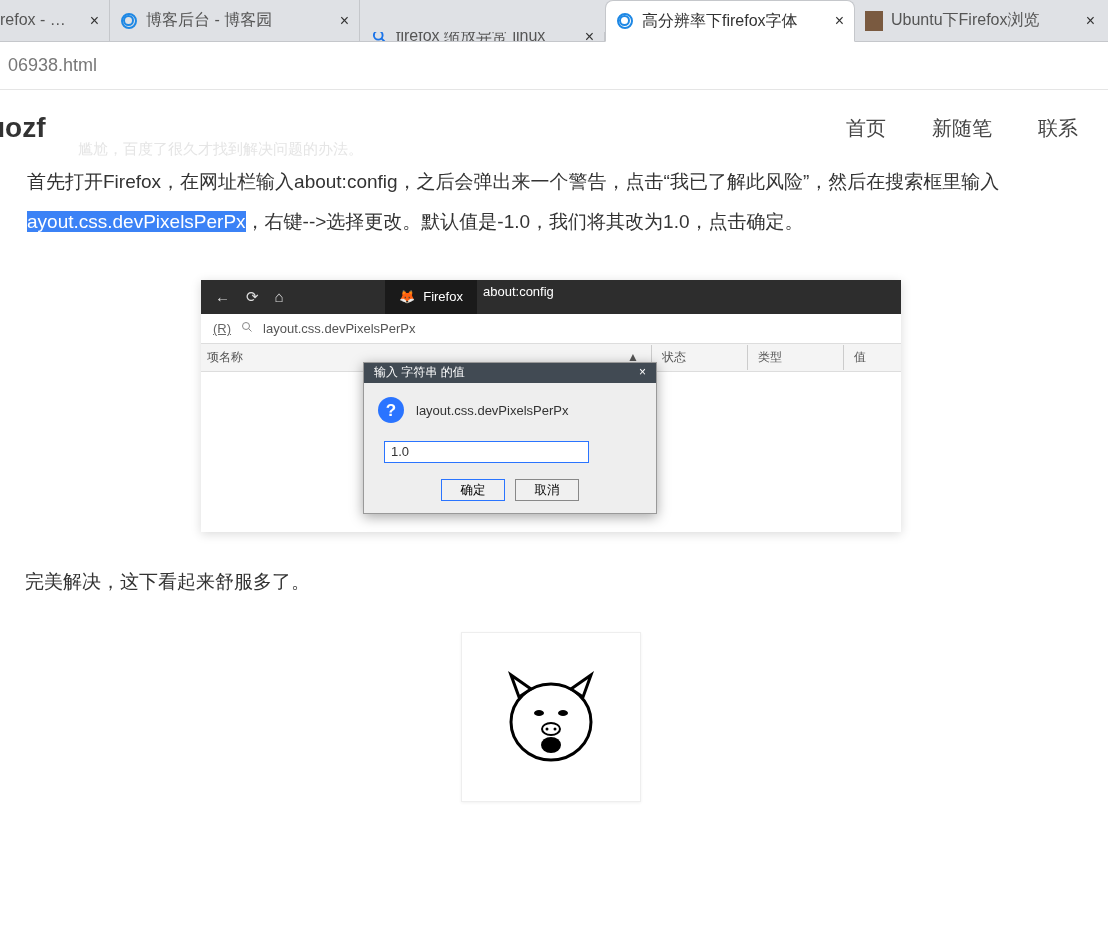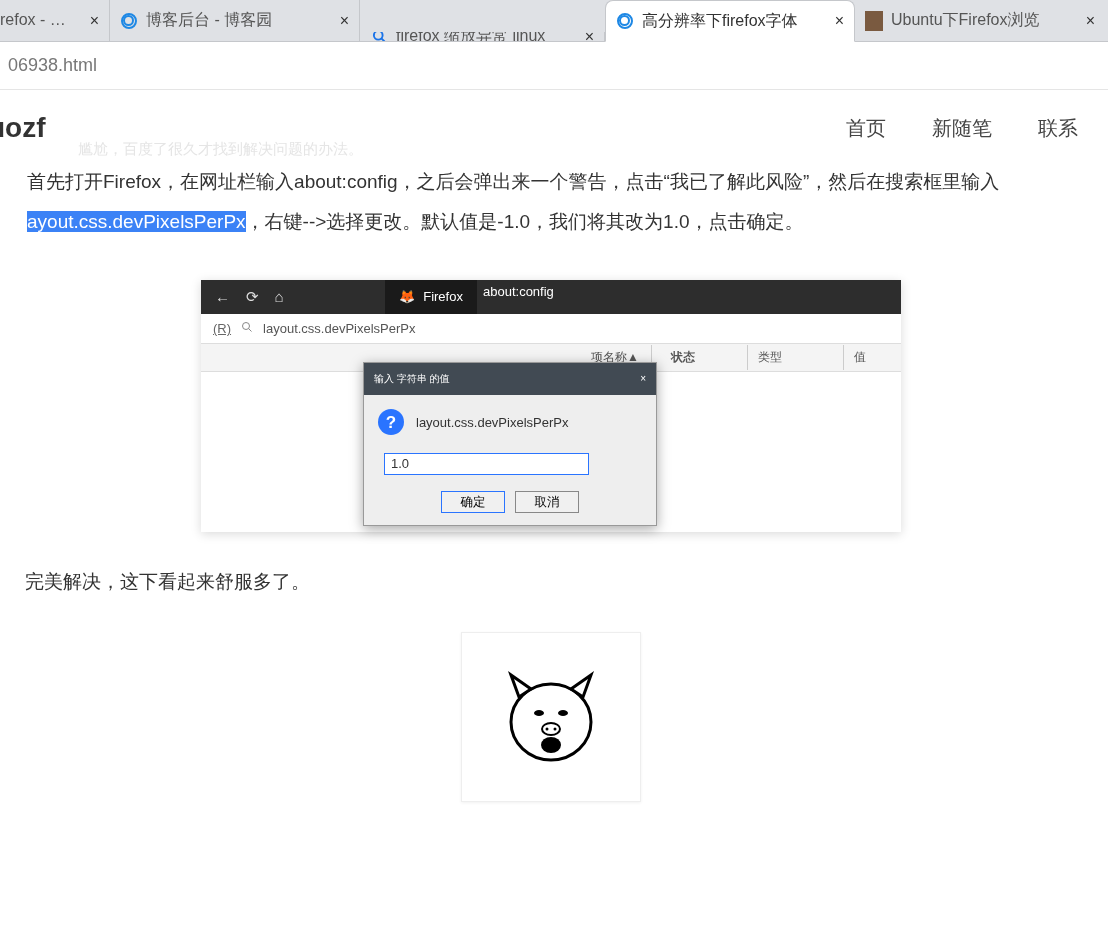--- a/index.html
+++ b/index.html
@@ -132,22 +132,22 @@
     .ff-search .q { color: #555; }
     .ff-thead {
       display: flex;
       background: #f4f4f4;
       height: 28px;
       border-bottom: 1px solid #ddd;
       font-size: 12px;
       color: #555;
       align-items: center;
     }
-    .ff-thead .c1 { width: 450px; padding-left: 6px; display: flex; justify-content: flex-end; padding-right: 12px; }
-    .ff-thead .c2 { width: 96px; border-left: 1px solid #ccc; padding-left: 19px; font-weight: bold; }
+    .ff-thead .c1 { width: 450px; padding-left: 6px; display: flex; justify-content: space-between; padding-right: 12px; }
+    .ff-thead .c2 { width: 96px; border-left: 1px solid #ccc; padding-left: 10px; }
     .ff-thead .c3 { width: 96px; border-left: 1px solid #ccc; padding-left: 10px; }
     .ff-thead .c4 { flex: 1; border-left: 1px solid #ccc; padding-left: 10px; }
     .ff-row {
       display: flex;
       background: #2a74ff;
       color: #fff;
       height: 24px;
       align-items: center;
       font-size: 12.5px;
     }
@@ -160,24 +160,24 @@
     .dialog {
       position: absolute;
       left: 162px;
       top: -10px;
       width: 294px;
       background: #eee;
       border: 1px solid #999;
       box-shadow: 0 3px 12px rgba(0,0,0,.35);
     }
     .dlg-title {
-      height: 32px;
+      height: 20px;
       background: #414a53;
       color: #fff;
-      font-size: 10px;
+      font-size: 12px;
       display: flex;
       align-items: center;
       justify-content: space-between;
       padding: 0 10px;
     }
     .dlg-title .x { cursor: pointer; }
     .dlg-body { padding: 14px 14px 12px 14px; }
     .dlg-row1 { display: flex; align-items: center; gap: 12px; margin-bottom: 14px; }
     .qicon {
       width: 26px; height: 26px; border-radius: 50%;

